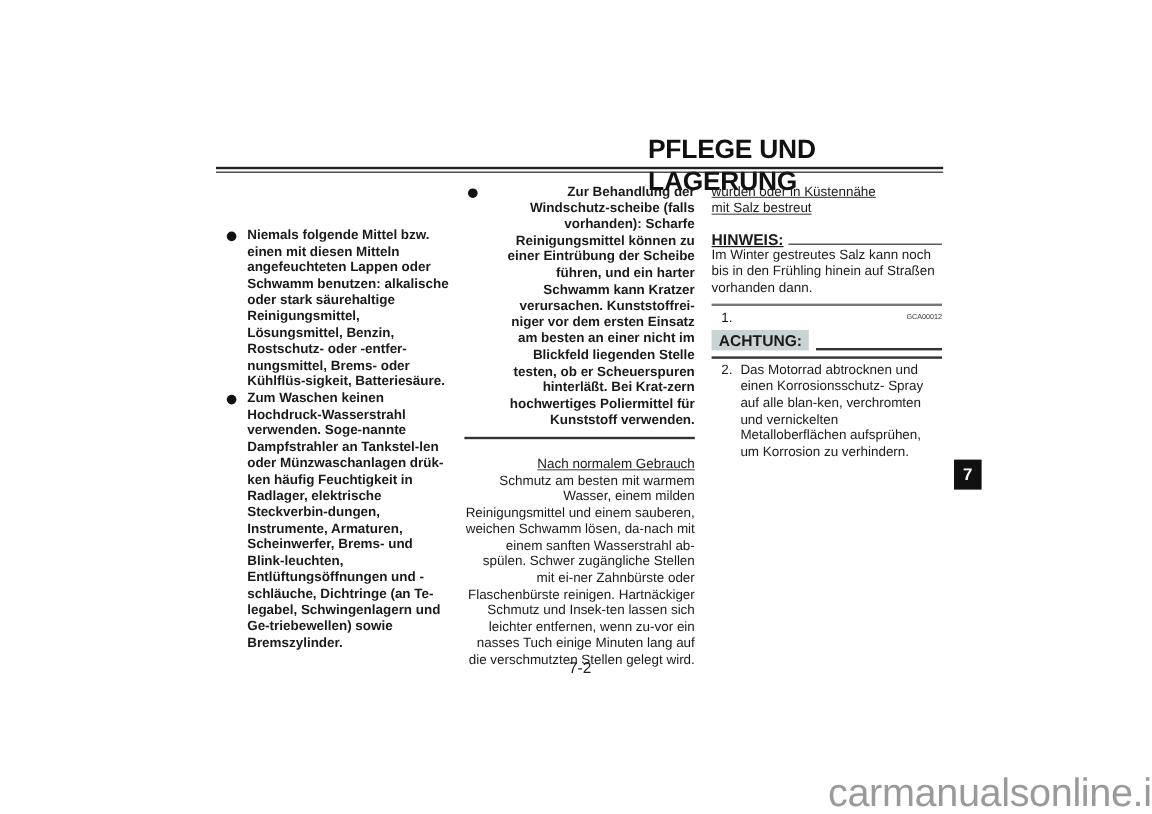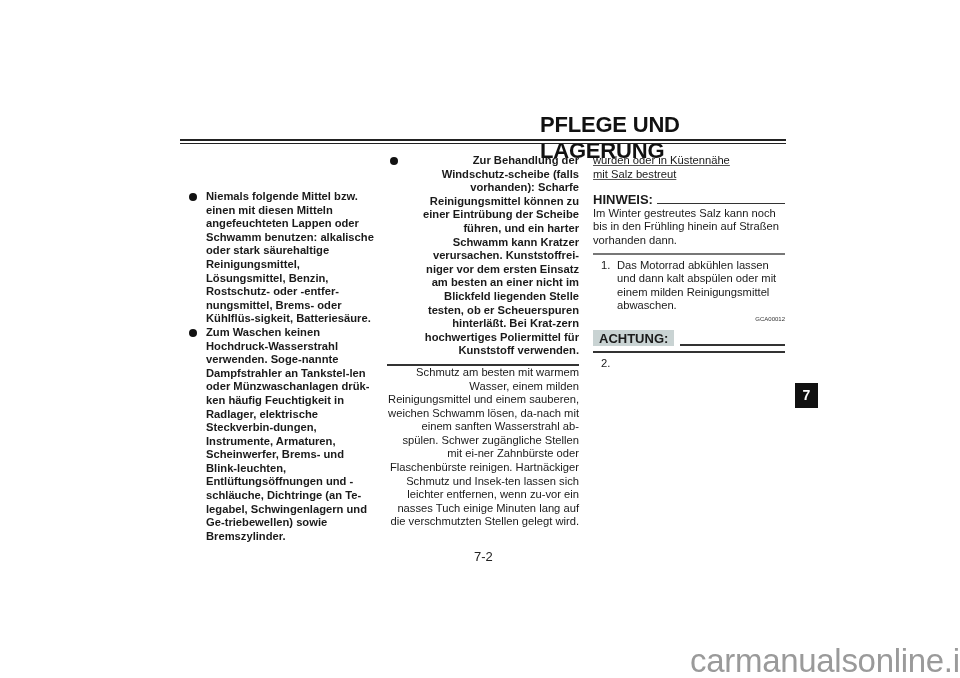--- a/index.html
+++ b/index.html
@@ -47,46 +47,47 @@
     <p>Zum Waschen keinen Hochdruck-Wasserstrahl verwenden. Soge-nannte Dampfstrahler an Tankstel-len oder Münzwaschanlagen drük-ken häufig Feuchtigkeit in Radlager, elektrische Steckverbin-dungen, Instrumente, Armaturen, Scheinwerfer, Brems- und Blink-leuchten, Entlüftungsöffnungen und -schläuche, Dichtringe (an Te-legabel, Schwingenlagern und Ge-triebewellen) sowie Bremszylinder.</p>
   </div>
 </div>
 
 <div class="col" style="left:387px; top:154px; width:192px;text-align:right;">
   <div class="bullet bold" style="padding-left:23px;">
     <span class="dot"></span>
     <p>Zur Behandlung der Windschutz-scheibe (falls vorhanden): Scharfe Reinigungsmittel können zu einer Eintrübung der Scheibe führen, und ein harter Schwamm kann Kratzer verursachen. Kunststoffrei-niger vor dem ersten Einsatz am besten an einer nicht im Blickfeld liegenden Stelle testen, ob er Scheuerspuren hinterläßt. Bei Krat-zern hochwertiges Poliermittel für Kunststoff verwenden.</p>
   </div>
   <div class="hr" style="margin-top:6px;"></div>
+  <div class="u" style="margin-top:15px;">Nach normalem Gebrauch</div>
   <div>Schmutz am besten mit warmem Wasser, einem milden Reinigungsmittel und einem sauberen, weichen Schwamm lösen, da-nach mit einem sanften Wasserstrahl ab-spülen. Schwer zugängliche Stellen mit ei-ner Zahnbürste oder Flaschenbürste reinigen. Hartnäckiger Schmutz und Insek-ten lassen sich leichter entfernen, wenn zu-vor ein nasses Tuch einige Minuten lang auf die verschmutzten Stellen gelegt wird.</div>
 </div>
 
 <div class="col" style="left:593px; top:154px; width:192px;">
   <div class="u">wurden oder in Küstennähe</div>
   <div class="u">mit Salz bestreut</div>
 
-  <div class="label-row" style="margin-top:12px;">
+  <div class="label-row" style="margin-top:12px;text-decoration:underline;">
     <span class="hinweis">HINWEIS:</span>
     <span class="line"></span>
   </div>
   <div>Im Winter gestreutes Salz kann noch bis in den Frühling hinein auf Straßen vorhanden dann.</div>
   <div class="hr-thin" style="margin-top:5px; height:2px; background:#777;"></div>
 
   <div class="num" style="margin-top:4px;">
     <span class="n">1.</span>
-    <span>Das Motorrad abkühlen lassen und dann kalt abspülen oder mit einem milden Reinigungsmittel abwaschen.</span>
   </div>
   <div class="code">GCA00012</div>
 
   <div class="label-row" style="margin-top:3px;justify-content:flex-end;">
     <span class="achtung">ACHTUNG:</span>
     <span class="line" style="margin-left:6px; height:2px; margin-bottom:0;"></span>
   </div>
   <div class="hr" style="margin-top:5px;"></div>
 
   <div class="num" style="margin-top:4px;">
     <span class="n">2.</span>
+    <span>Das Motorrad abtrocknen und einen Korrosionsschutz- Spray auf alle blan-ken, verchromten und vernickelten Metalloberflächen aufsprühen, um Korrosion zu verhindern.</span>
   </div>
 </div>
 
 <div class="abs tab7">7</div>
 <div class="abs pagenum">7-2</div>
 <div class="abs watermark">carmanualsonline.info</div>
 
 </body></html>

